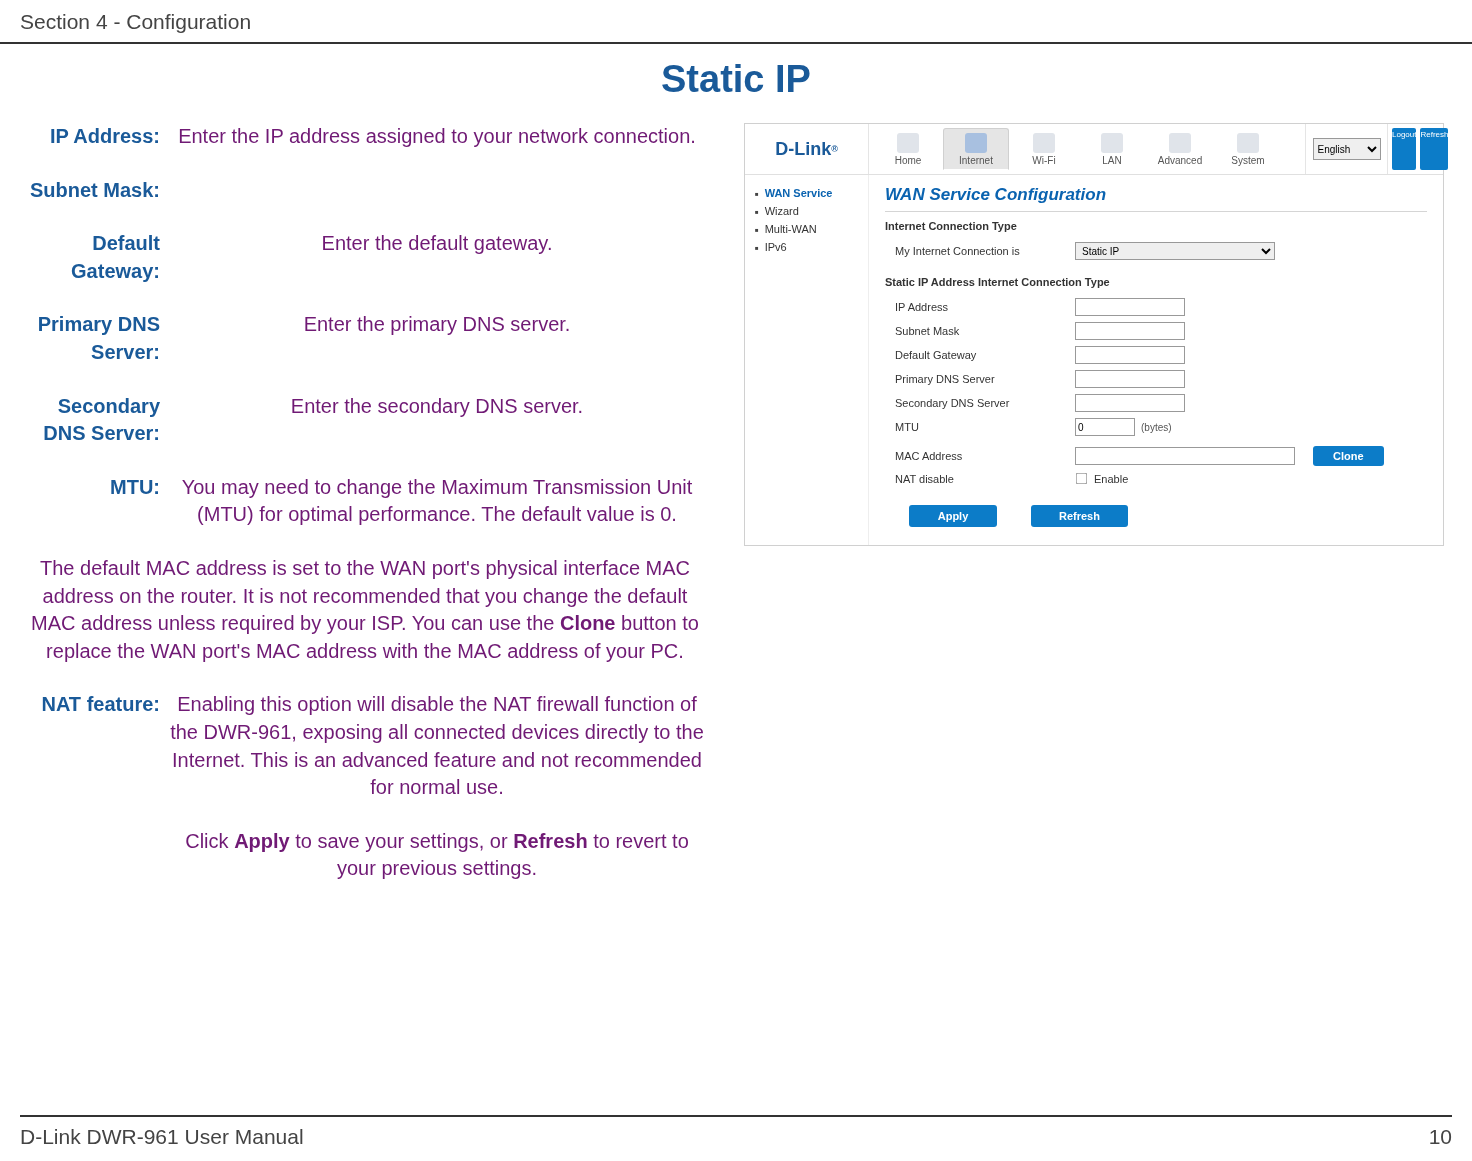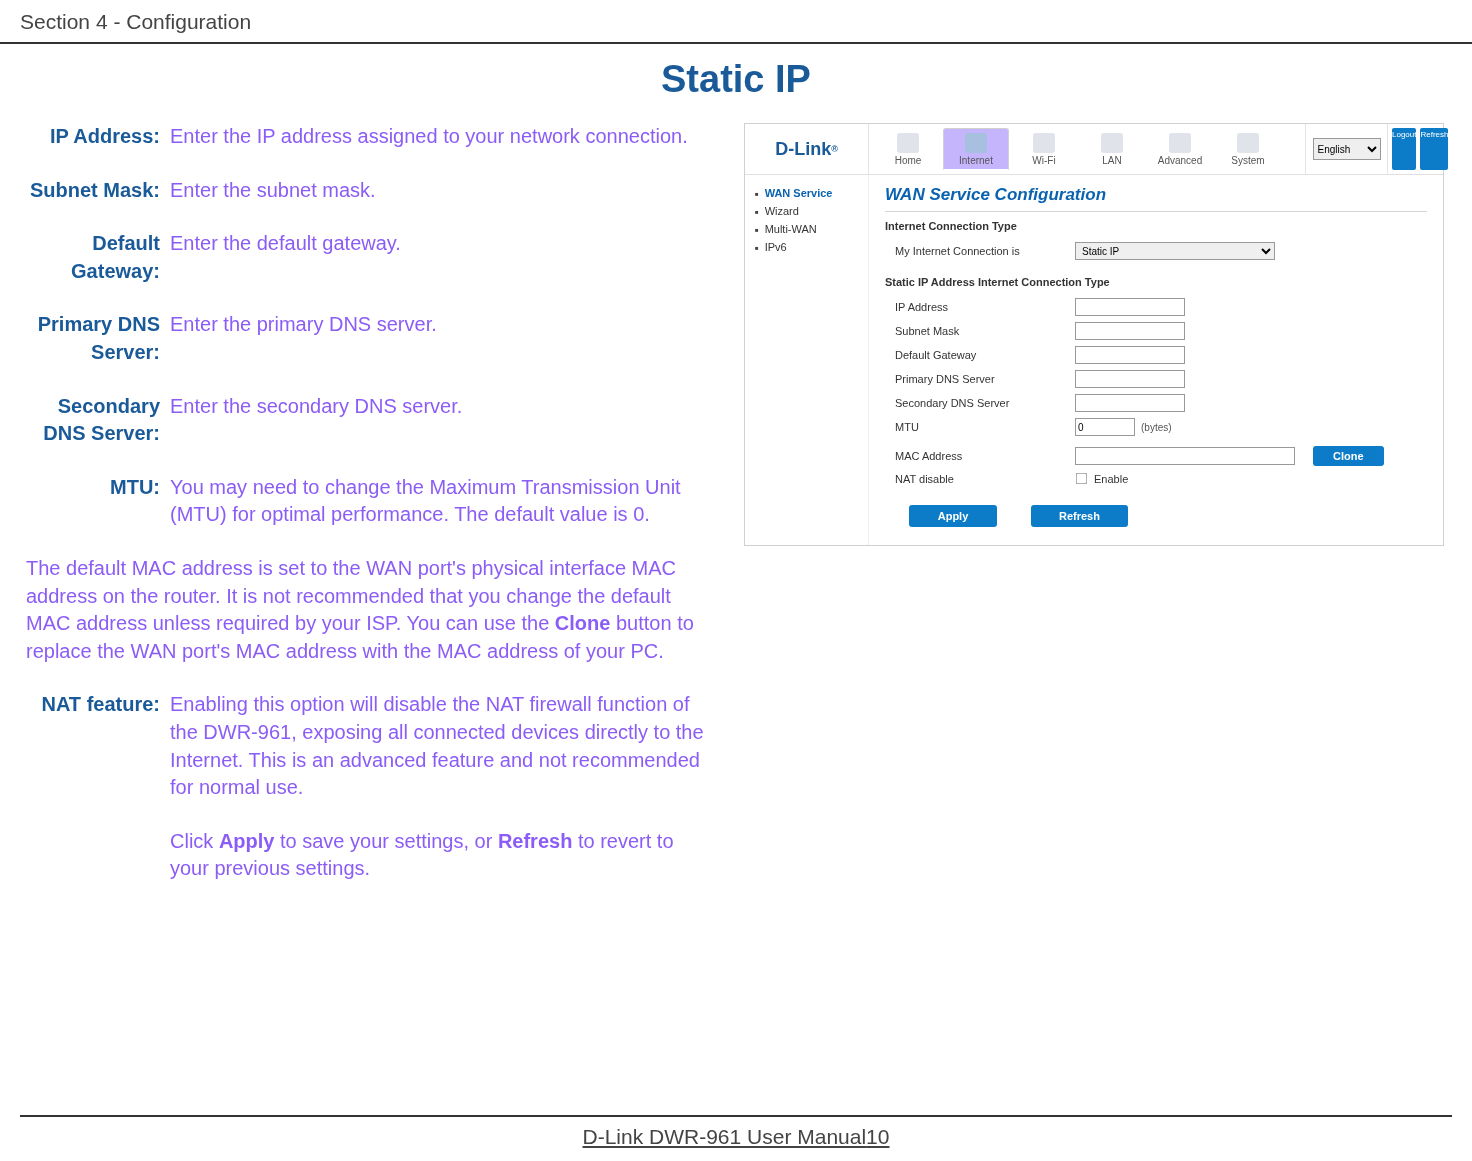--- a/index.html
+++ b/index.html
@@ -41,22 +41,23 @@
   }
   .def-term {
     width: 144px;
     text-align: right;
     color: #1a5a99;
     font-weight: 600;
     padding-right: 8px;
   }
   .def-desc {
     flex: 1;
-    color: #8b5cf6;
+    color: #701a75;
     padding-left: 2px;
+    text-align: center;
   }
   .def-desc .b { font-weight: 700; }
   .note {
     margin-top: 4px;
   }
   
   .shot-wrap {
     flex: 1;
     padding-left: 40px;
   }
@@ -96,21 +97,21 @@
     font-size: 10px;
     color: #555;
     border: 1px solid transparent;
     border-radius: 3px 3px 0 0;
     margin-right: 2px;
     cursor: pointer;
   }
   .nav-item.active {
     border-color: #d0d0d0;
     border-bottom-color: #fff;
-    background: #c4b5fd;
+    background: #e5e5e5;
   }
   .nav-icon {
     width: 22px; height: 20px;
     margin: 0 auto 2px auto;
     background: #e0e4ea;
     border-radius: 3px;
   }
   .nav-icon.active-ico { background: #a8c0e0; }
   .lang-cell {
     width: 82px;
@@ -241,24 +242,23 @@
   .cb { transform: scale(0.9); }
   
   .page-footer {
     position: absolute;
     bottom: 12px;
     left: 20px;
     right: 20px;
     border-top: 2px solid #333;
     padding-top: 8px;
     display: flex;
-    justify-content: center;
+    justify-content: space-between;
     font-size: 21px;
     color: #444;
-    text-decoration: underline;
   }
 </style>
 </head>
 <body>
 
 <div class="page-header">
   <span>Section 4 - Configuration</span>
 </div>
 
 <h1 class="main-heading">Static IP</h1>
@@ -266,21 +266,20 @@
 <div class="content-wrap">
 
   <div class="defs">
 
     <div class="def-row">
       <div class="def-term">IP Address:</div>
       <div class="def-desc">Enter the IP address assigned to your network connection.</div>
     </div>
     <div class="def-row">
       <div class="def-term">Subnet Mask:</div>
-      <div class="def-desc">Enter the subnet mask.</div>
     </div>
     <div class="def-row">
       <div class="def-term">Default Gateway:</div>
       <div class="def-desc">Enter the default gateway.</div>
     </div>
     <div class="def-row">
       <div class="def-term">Primary DNS Server:</div>
       <div class="def-desc">Enter the primary DNS server.</div>
     </div>
     <div class="def-row">

